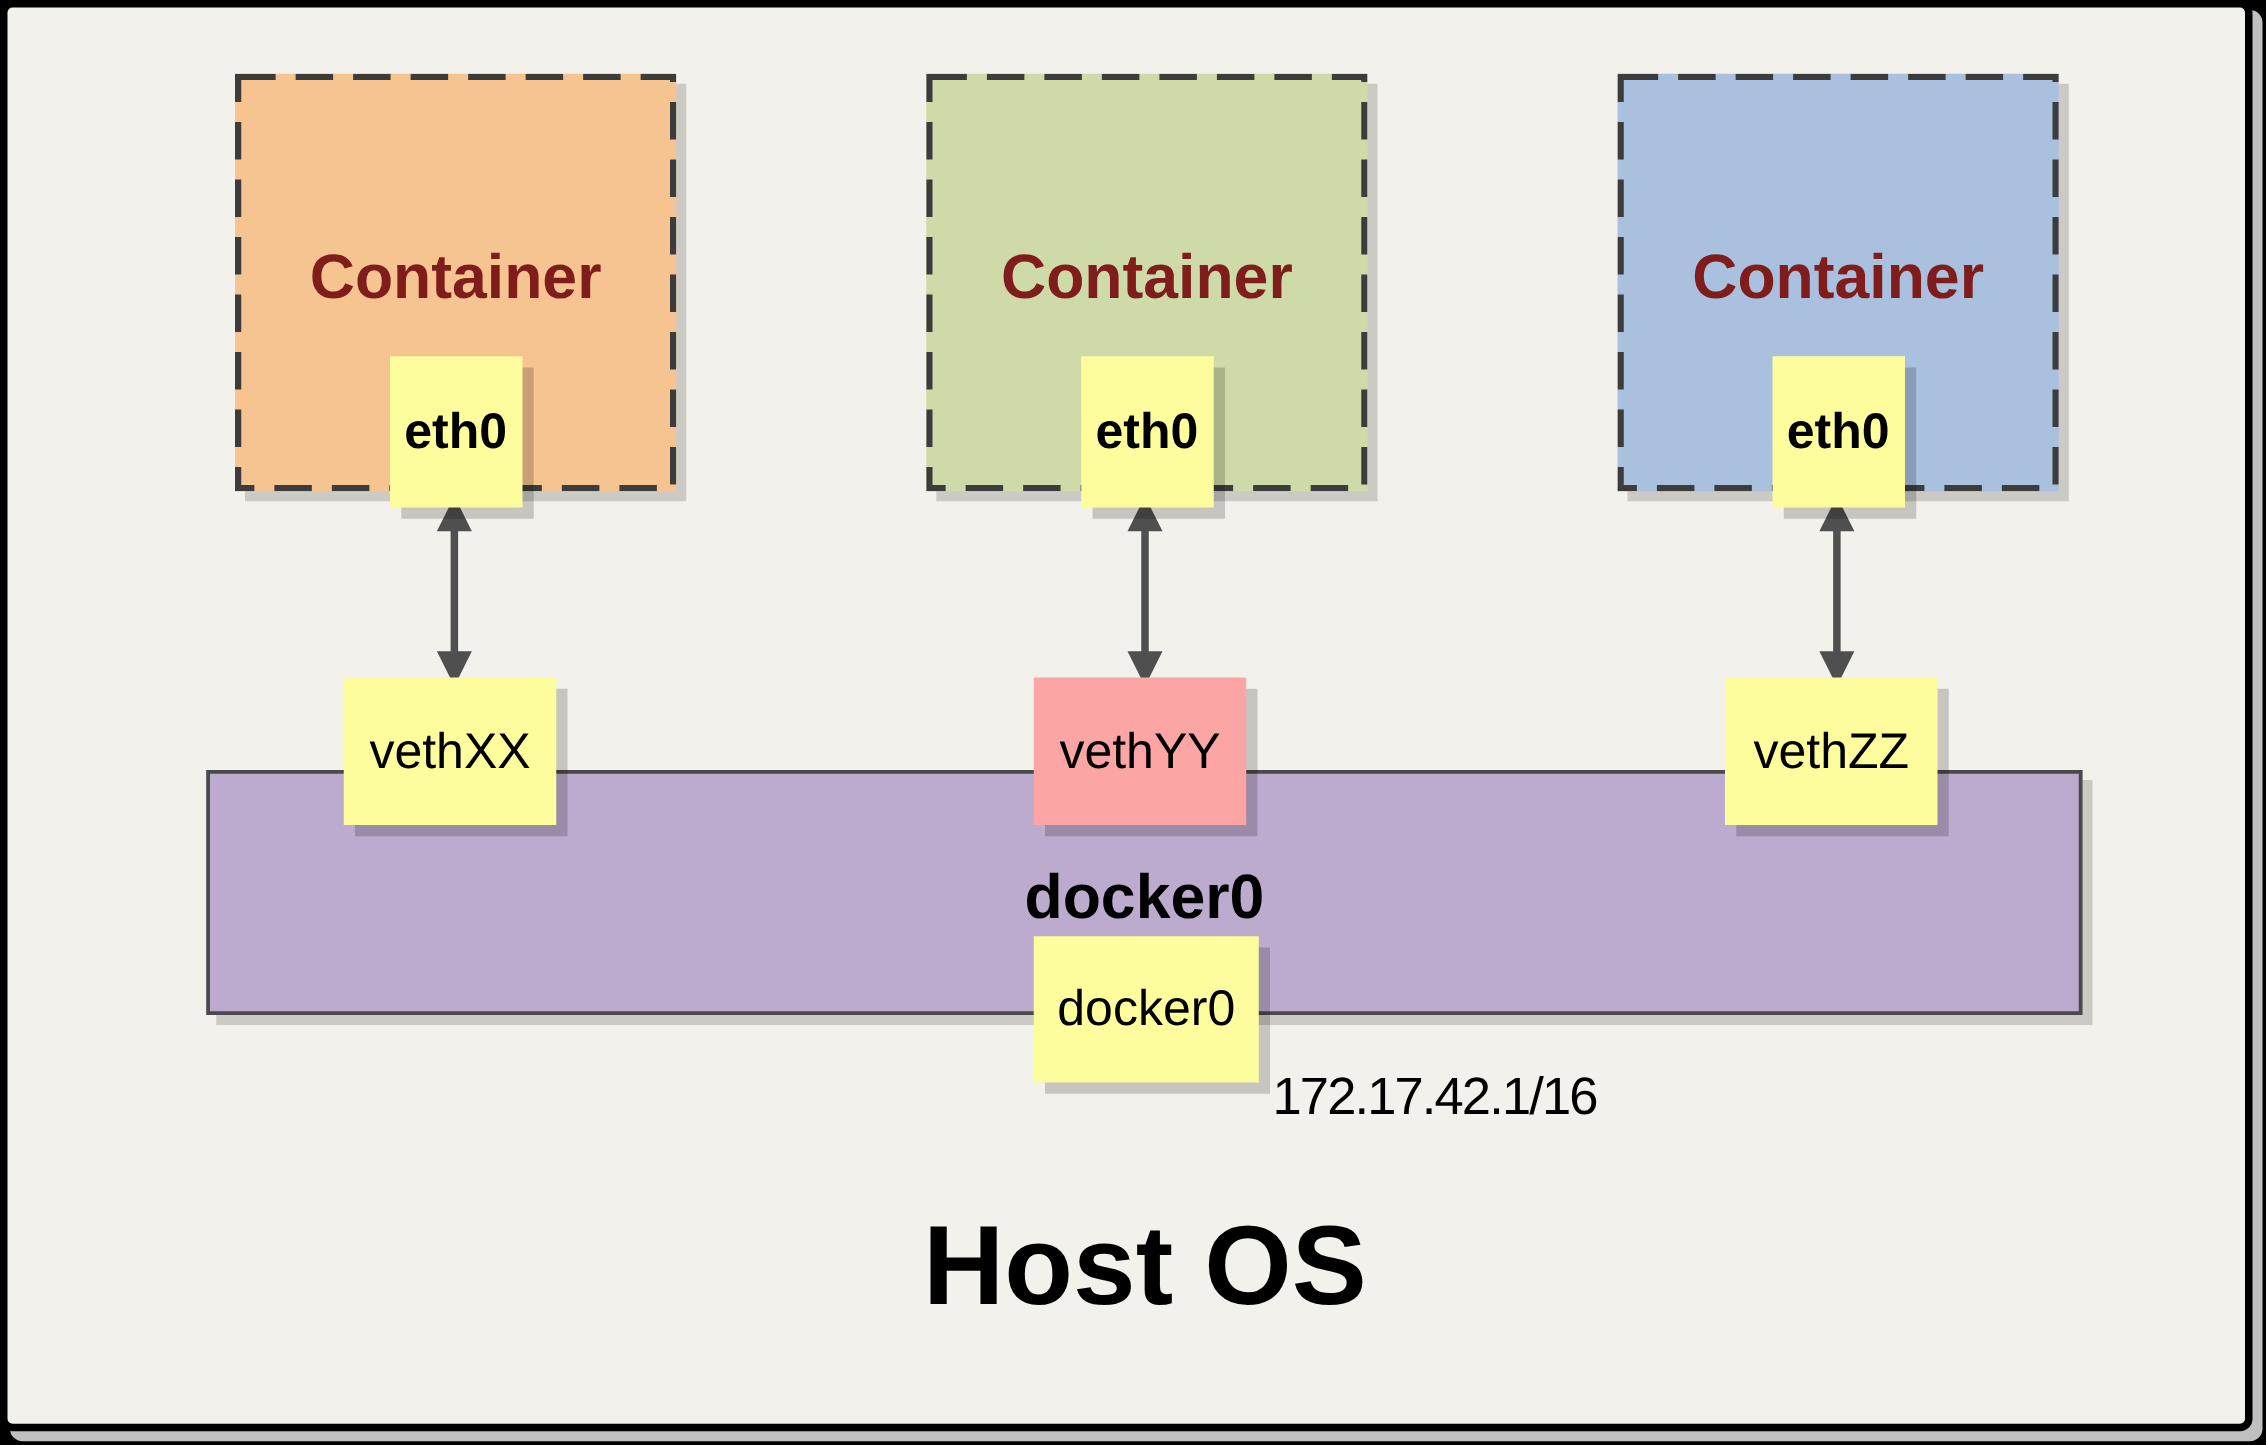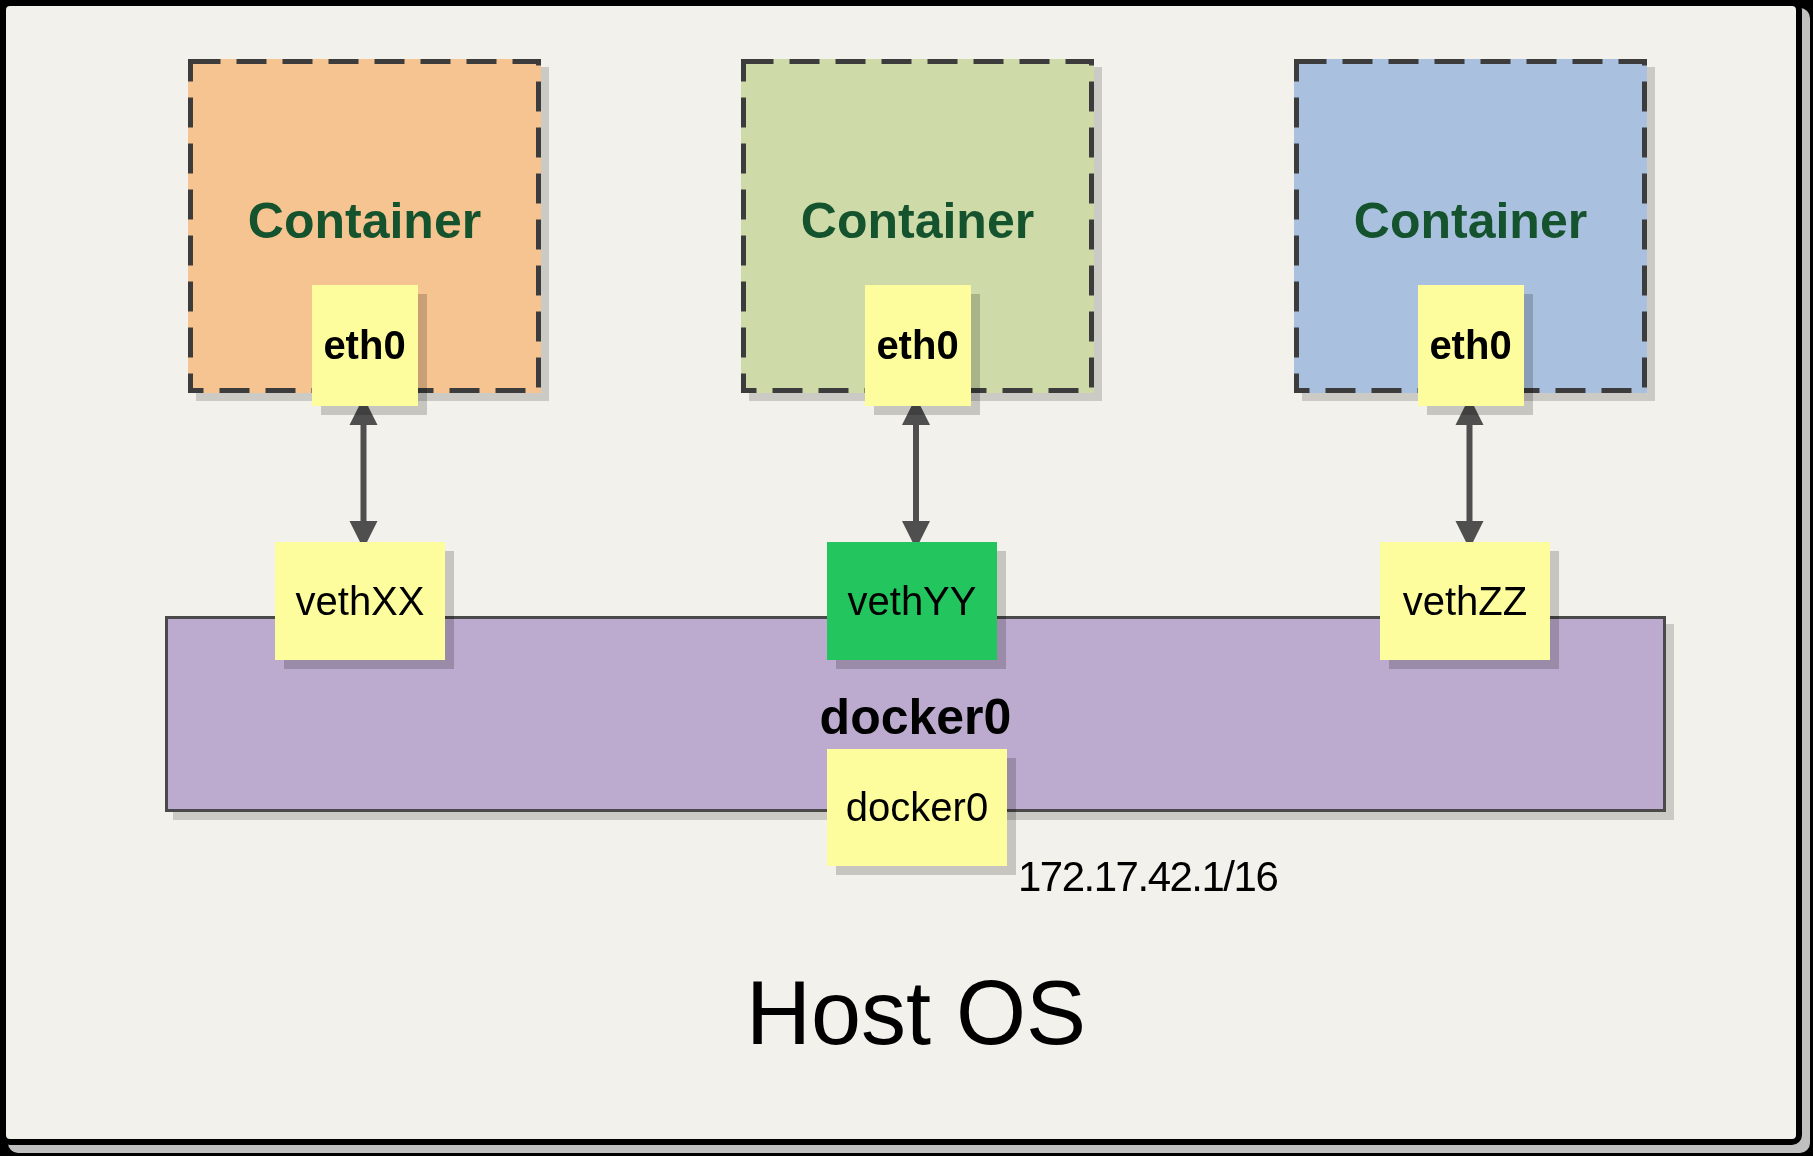--- a/index.html
+++ b/index.html
@@ -35,21 +35,21 @@
     left: 0; top: 0;
     width: 100%; height: 100%;
   }
   .clabel {
     position: absolute;
     left: 0; right: 0;
     top: 135px;
     text-align: center;
     font-weight: bold;
     font-size: 50px;
-    color: #14532d;
+    color: #7f1d1d;
     line-height: 1.1;
   }
   
   .ybox {
     position: absolute;
     background: #FDFD9D;
     box-shadow: 9px 9px 0 rgba(0,0,0,0.18);
     display: flex;
     align-items: center;
     justify-content: center;
@@ -116,20 +116,21 @@
     margin-top: 19px;
   }
   .host-os {
     position: absolute;
     left: 910px;
     top: 956px;
     transform: translateX(-50%);
     font-size: 90px;
     color: #000;
     white-space: nowrap;
+    font-weight: bold;
   }
 </style>
 </head>
 <body>
 
 <div class="frame">
 
   <div class="cbox" style="left: 182px; background-color: rgb(246, 196, 144);">
     <svg class="dash" viewBox="0 0 353 334">
       <rect x="2.5" y="2.5" width="348" height="329" fill="none" stroke-width="5" stroke-dasharray="30 16" stroke="#3C3C3C"></rect>
@@ -170,21 +171,21 @@
       <polygon points="1463.5,391 1449.5,419 1477.5,419" fill="#4F4F4F"></polygon>
       <polygon points="1463.5,543 1449.5,515 1477.5,515" fill="#4F4F4F"></polygon>
     </g>
   </svg>
 
   <div class="bridge" style="background-color: rgb(188, 171, 206);">
     <div class="bridge-label">docker0</div>
   </div>
 
   <div class="ybox veth" style="left: 269px; background-color: rgb(253, 253, 157);">vethXX</div>
-  <div class="ybox veth" style="left: 821px; background-color: #22c55e; text-align: center;">vethYY</div>
+  <div class="ybox veth" style="left: 821px; background-color: #fca5a5; text-align: center;">vethYY</div>
   <div class="ybox veth" style="left: 1374px; background-color: rgb(253, 253, 157); text-align: right;">vethZZ</div>
 
   <div class="ybox d0box" style="background-color: rgb(253, 253, 157);">docker0</div>
 
   <div class="ip-text">172.17.42.1/16</div>
 
   <div class="host-os">Host OS</div>
 
 </div>
 

